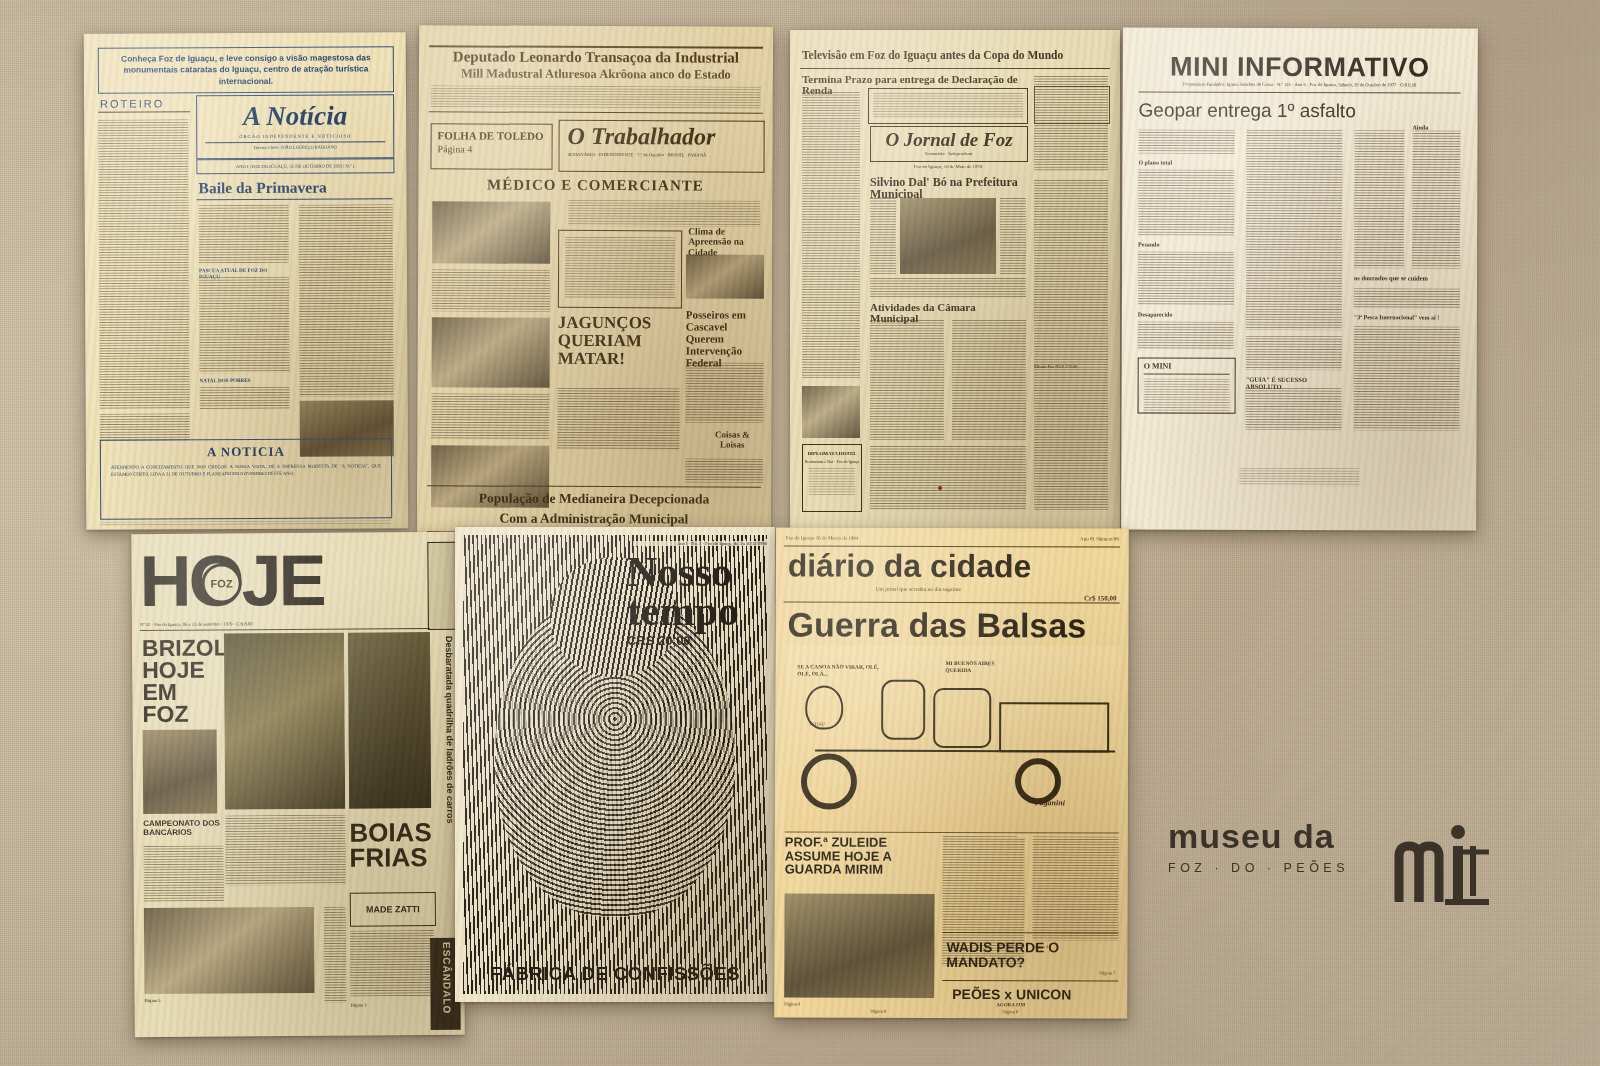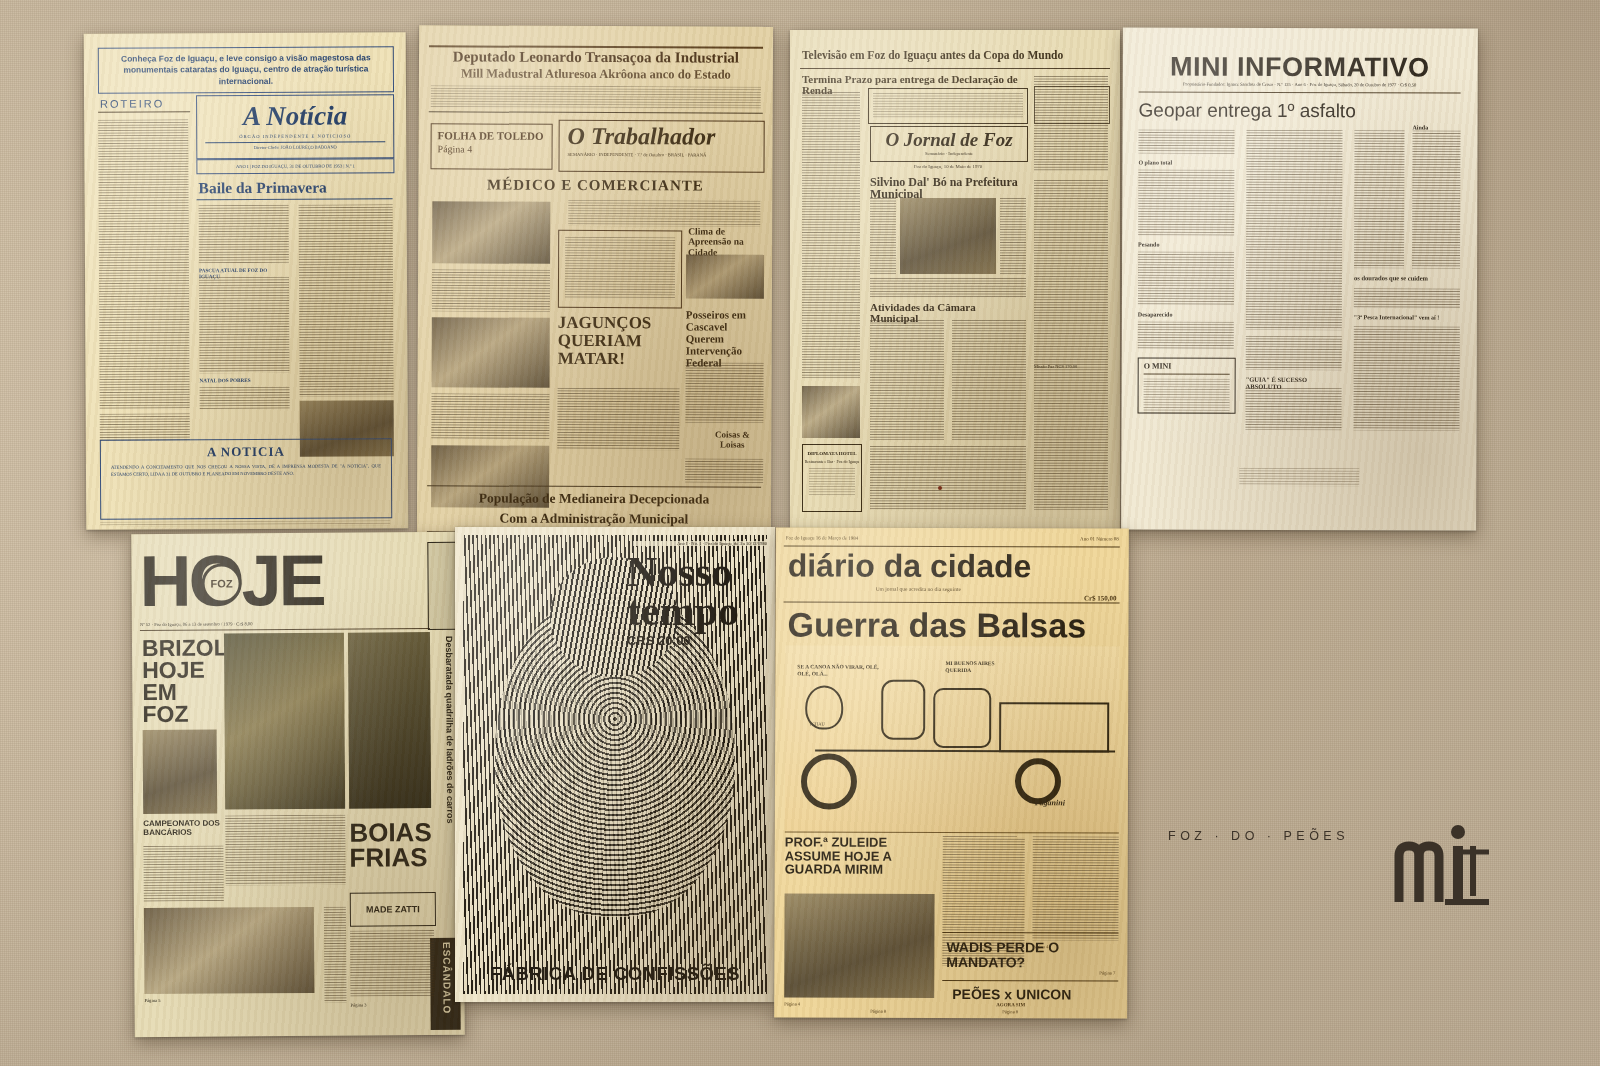--- a/index.html
+++ b/index.html
@@ -360,20 +360,21 @@
   <div style="position:absolute;left:172px;top:412px;width:172px;font-size:14px;font-weight:bold;line-height:1.1;color:#241c0e;font-family:'Liberation Sans',sans-serif;">WADIS PERDE O MANDATO?</div>
   <div style="position:absolute;right:12px;top:442px;font-size:4.6px;color:#4a3512;">Página 7</div>
   <div class="rule" style="position:absolute;left:168px;top:452px;width:176px;height:1px;background:#4a3512;"></div>
   <div style="position:absolute;left:178px;top:458px;font-size:14px;font-weight:bold;color:#241c0e;font-family:'Liberation Sans',sans-serif;">PEÕES x UNICON</div>
   <div style="position:absolute;left:222px;top:474px;font-size:5px;font-weight:bold;color:#4a3512;">AGORA SIM</div>
   <div style="position:absolute;left:228px;top:481px;font-size:4.6px;color:#4a3512;">Página 8</div>
   <div style="position:absolute;left:96px;top:481px;font-size:4.6px;color:#4a3512;">Página 8</div>
 </div>
 
 <div id="logo">
+  <div class="l1">museu da</div>
   <div class="l3">FOZ · DO · PEÕES</div>
   <svg class="mi" viewBox="0 0 105 86">
     <path d="M6 80 L6 34 Q6 24 16 24 Q26 24 26 34 L26 80" fill="none" stroke="#3b3228" stroke-width="9"></path>
     <path d="M26 80 L26 34 Q26 24 36 24 Q46 24 46 34 L46 80" fill="none" stroke="#3b3228" stroke-width="9"></path>
     <rect x="60" y="24" width="10" height="56" fill="#3b3228"></rect>
     <circle cx="65" cy="10" r="7" fill="#3b3228"></circle>
     <path d="M52 80 L96 80" stroke="#3b3228" stroke-width="6"></path>
     <path d="M80 24 L80 74" stroke="#3b3228" stroke-width="6"></path>
     <path d="M70 30 L96 30" stroke="#3b3228" stroke-width="5"></path>
   </svg>

